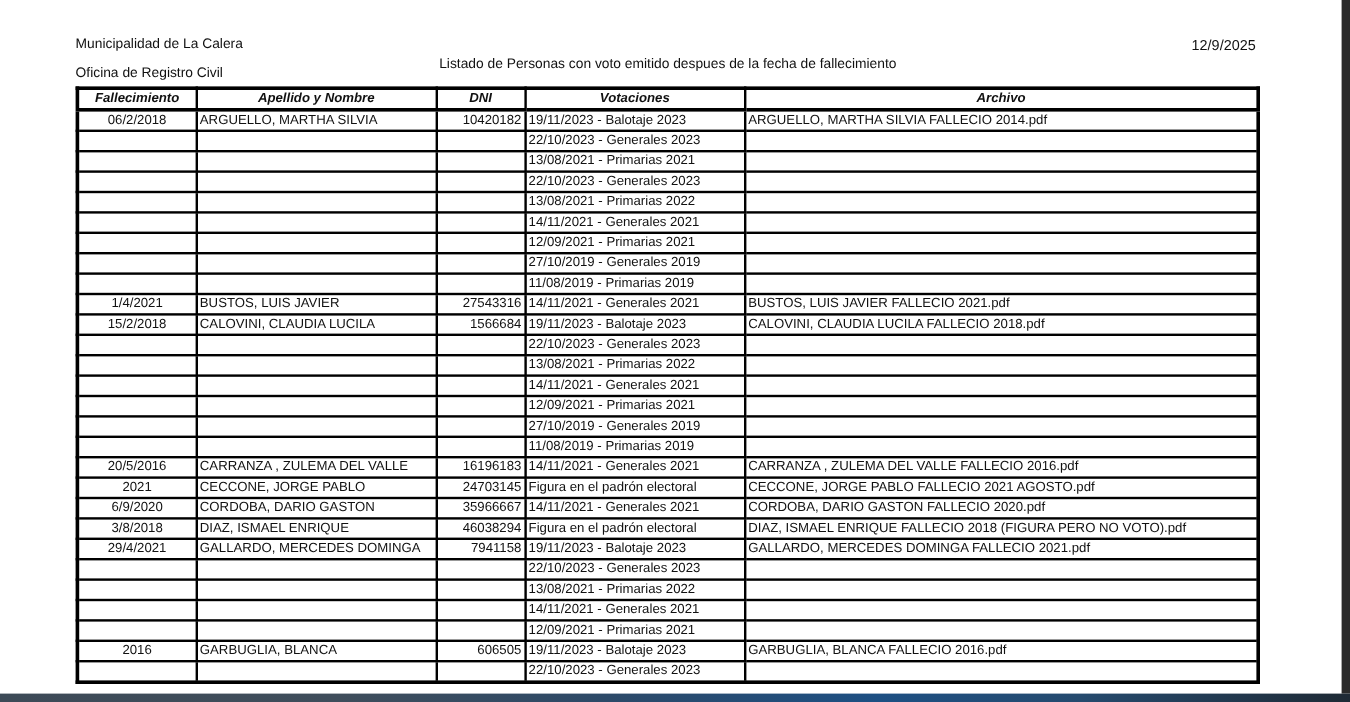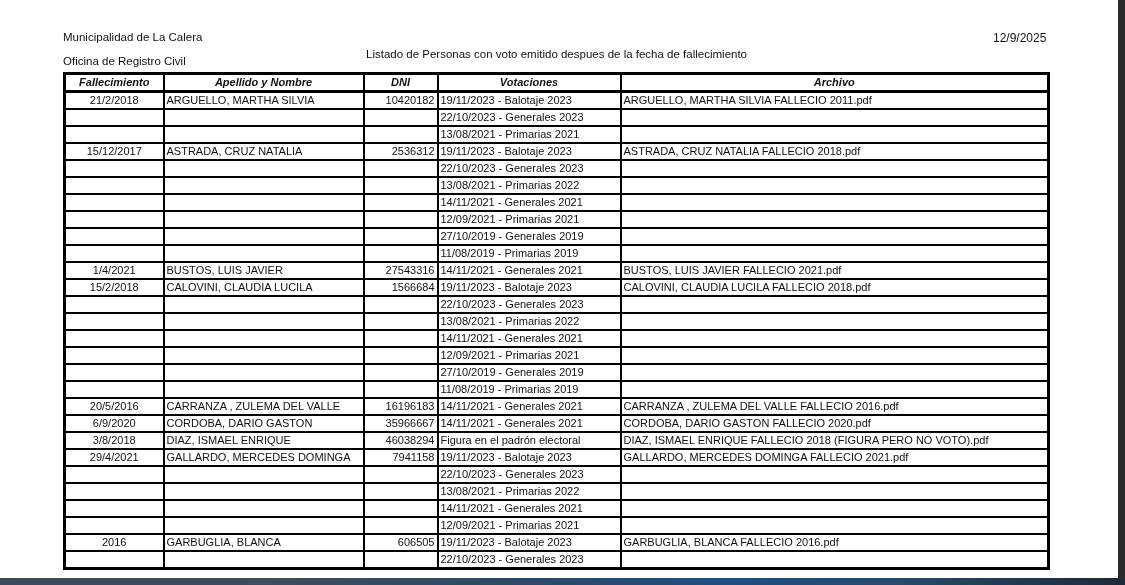--- a/index.html
+++ b/index.html
@@ -66,46 +66,39 @@
       <tr>
         <th>Fallecimiento</th>
         <th>Apellido y Nombre</th>
         <th>DNI</th>
         <th>Votaciones</th>
         <th>Archivo</th>
       </tr>
     </thead>
     <tbody id="rows">
         <tr>
-          <td class="fecha">21/2/2018</td>
+          <td class="fecha">06/2/2018</td>
           <td class="nombre">ARGUELLO, MARTHA SILVIA</td>
           <td class="dni">10420182</td>
           <td class="voto">19/11/2023 - Balotaje 2023</td>
-          <td class="archivo">ARGUELLO, MARTHA SILVIA  FALLECIO 2011.pdf</td>
+          <td class="archivo">ARGUELLO, MARTHA SILVIA  FALLECIO 2014.pdf</td>
         </tr>
         <tr>
           <td class="fecha"></td>
           <td class="nombre"></td>
           <td class="dni"></td>
           <td class="voto">22/10/2023 - Generales 2023</td>
           <td class="archivo"></td>
         </tr>
         <tr>
           <td class="fecha"></td>
           <td class="nombre"></td>
           <td class="dni"></td>
           <td class="voto">13/08/2021 - Primarias 2021</td>
           <td class="archivo"></td>
-        </tr>
-        <tr>
-          <td class="fecha">15/12/2017</td>
-          <td class="nombre">ASTRADA, CRUZ NATALIA</td>
-          <td class="dni">2536312</td>
-          <td class="voto">19/11/2023 - Balotaje 2023</td>
-          <td class="archivo">ASTRADA, CRUZ NATALIA  FALLECIO 2018.pdf</td>
         </tr>
         <tr>
           <td class="fecha"></td>
           <td class="nombre"></td>
           <td class="dni"></td>
           <td class="voto">22/10/2023 - Generales 2023</td>
           <td class="archivo"></td>
         </tr>
         <tr>
           <td class="fecha"></td>
@@ -197,20 +190,27 @@
           <td class="dni"></td>
           <td class="voto">11/08/2019 - Primarias 2019</td>
           <td class="archivo"></td>
         </tr>
         <tr>
           <td class="fecha">20/5/2016</td>
           <td class="nombre">CARRANZA , ZULEMA DEL VALLE</td>
           <td class="dni">16196183</td>
           <td class="voto">14/11/2021 - Generales 2021</td>
           <td class="archivo">CARRANZA , ZULEMA DEL VALLE FALLECIO 2016.pdf</td>
+        </tr>
+        <tr>
+          <td class="fecha">2021</td>
+          <td class="nombre">CECCONE, JORGE PABLO</td>
+          <td class="dni">24703145</td>
+          <td class="voto">Figura en el padrón electoral</td>
+          <td class="archivo">CECCONE, JORGE PABLO FALLECIO 2021 AGOSTO.pdf</td>
         </tr>
         <tr>
           <td class="fecha">6/9/2020</td>
           <td class="nombre">CORDOBA, DARIO GASTON</td>
           <td class="dni">35966667</td>
           <td class="voto">14/11/2021 - Generales 2021</td>
           <td class="archivo">CORDOBA, DARIO GASTON  FALLECIO 2020.pdf</td>
         </tr>
         <tr>
           <td class="fecha">3/8/2018</td>

